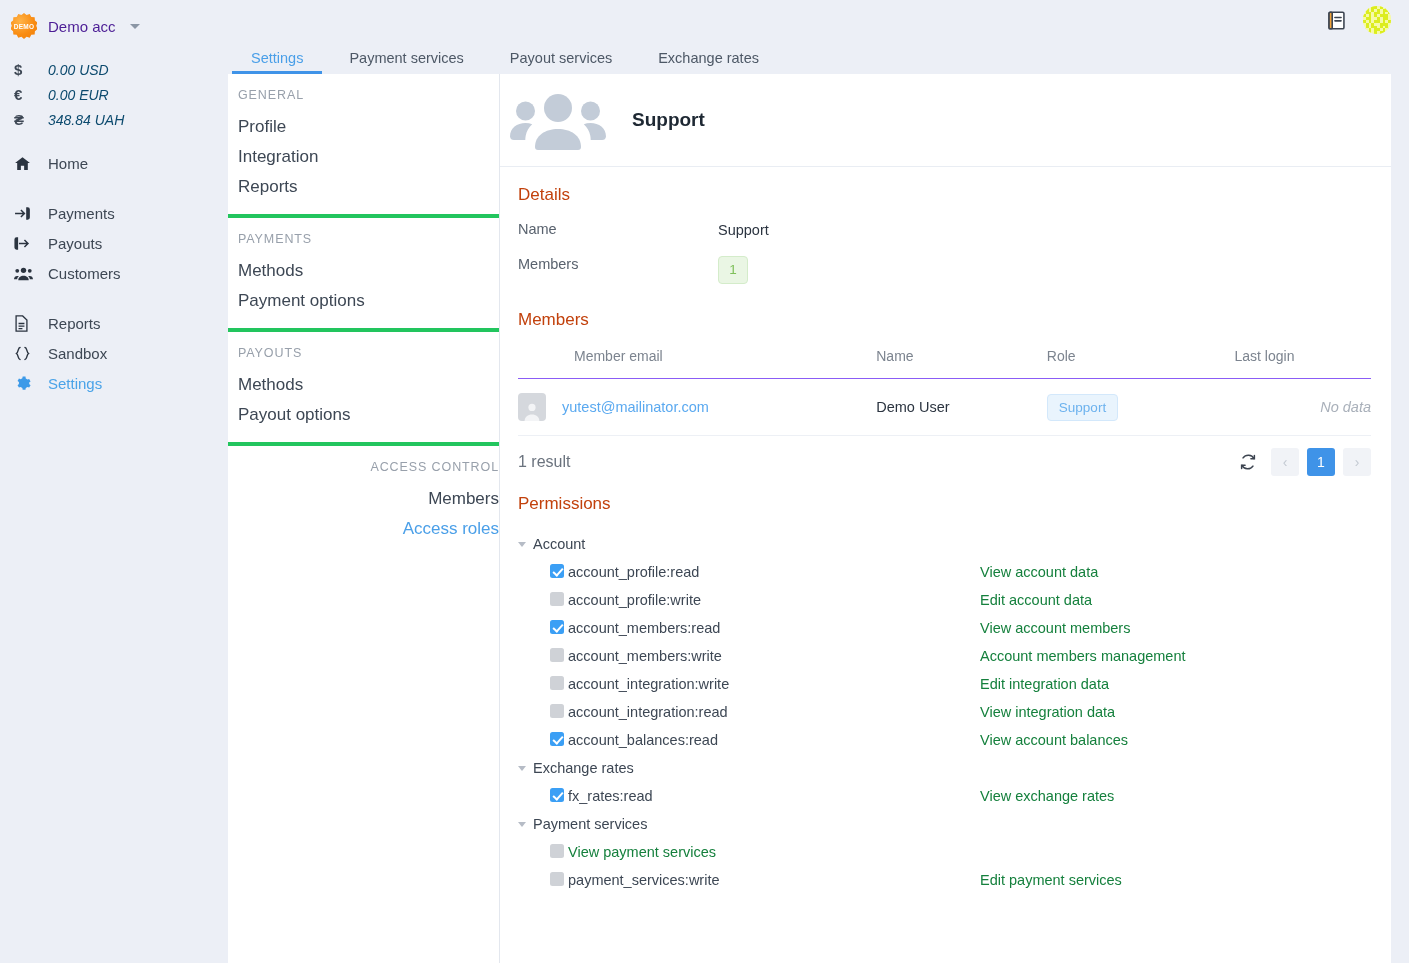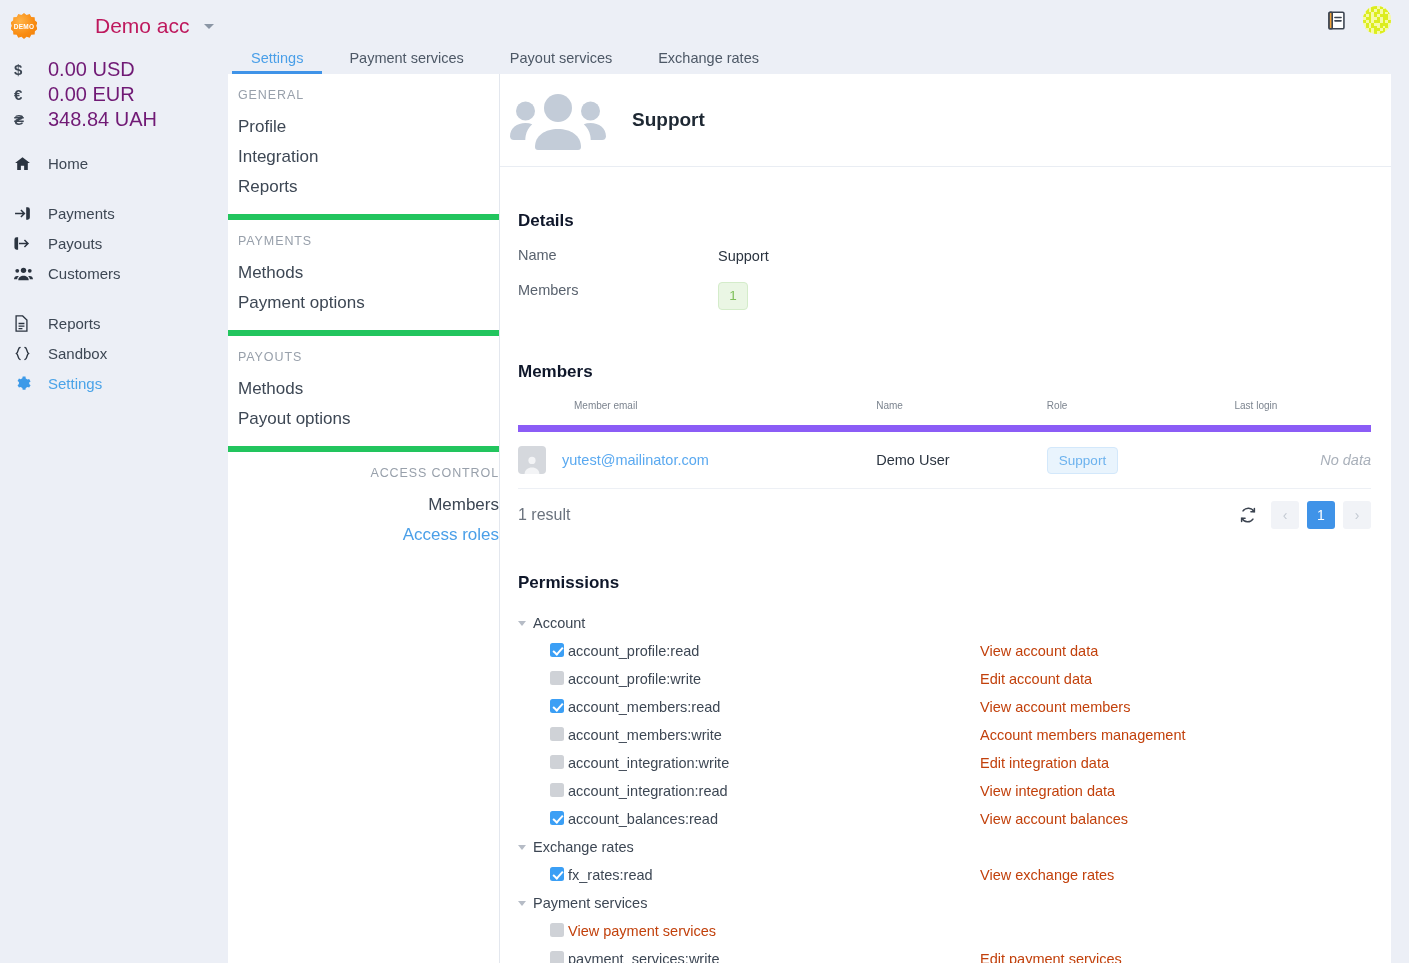--- a/index.html
+++ b/index.html
@@ -28,30 +28,30 @@
     position:absolute; inset:0;
     background: radial-gradient(circle at 35% 32%, #ffb347 0%, #f98c12 55%, #ef7d08 100%);
     clip-path: polygon(50% 0%,60% 8%,72% 4%,78% 15%,91% 16%,92% 29%,102% 37%,97% 49%,
                        102% 62%,92% 70%,91% 83%,78% 84%,72% 95%,60% 91%,50% 100%,40% 91%,
                        28% 95%,22% 84%,9% 83%,8% 70%,-2% 62%,3% 49%,-2% 37%,8% 29%,9% 16%,22% 15%,28% 4%,40% 8%);
   }
   .demo-badge .txt {
     position: absolute; inset: 0; display:flex; align-items:center; justify-content:center;
     font-size: 6.5px; font-weight: bold; color: #ffffff; letter-spacing: .2px;
   }
-  .acct-name { font-size: 21px; color: #be185d; margin-left: 47px; }
+  .acct-name { font-size: 15px; color: #4c1d95; }
   .caret-down {
     width: 0; height: 0; border-left: 5px solid transparent; border-right: 5px solid transparent;
     border-top: 5px solid #8b96a5; margin-left: 3px;
   }
 
   .balances { margin-top: 11px; }
   .bal-row { display:flex; align-items:center; height: 25px; padding-left: 14px; }
   .bal-sym { width: 34px; font-size: 15px; color: #3d4754; font-weight: 600; }
-  .bal-val { font-size: 20px; color: #701a75; }
+  .bal-val { font-size: 14px; color: #0c4a6e; font-style: italic; }
 
   .nav { margin-top: 16px; }
   .nav-item {
     display: flex; align-items: center; height: 30px; padding-left: 14px; cursor: pointer;
     color: #3d4754;
   }
   .nav-item .ic { width: 34px; display:flex; align-items:center; color:#2b3440; }
   .nav-item .lbl { font-size: 15px; }
   .nav-item.active .lbl { color: #4aa3e8; }
   .nav-item.active .ic { color: #3d9ae8; }
@@ -84,21 +84,21 @@
     height: 3px; background: #3f93e8;
   }
 
   .panels { display: flex; height: 892px; }
 
   
   .subnav {
     width: 272px; min-width: 272px; background: #ffffff; height: 892px;
     border-right: 1px solid #e3e7ee;
   }
-  .subnav-group { padding: 14px 0 12px 0; border-bottom: 6px solid #22c55e; }
+  .subnav-group { padding: 14px 0 12px 0; border-bottom: 4px solid #22c55e; }
   .subnav-group:last-child { border-bottom: none; text-align: right; }
   .subnav-title {
     font-size: 12.5px; color: #98a0ab; letter-spacing: .9px; padding: 0 0 10px 10px;
     font-weight: 400;
   }
   .subnav-item {
     font-size: 17px; color: #3d4754; padding: 5px 0 5px 10px; cursor: pointer;
   }
   .subnav-item.active { color: #4a9fe8; }
 
@@ -108,40 +108,40 @@
     overflow: hidden; position: relative;
   }
   .content-head {
     height: 93px; display: flex; align-items: center; gap: 22px;
     padding-left: 6px; border-bottom: 1px solid #e9edf3;
   }
   .group-icon { width: 104px; display:flex; justify-content:center; color: #c3ccd8; }
   .role-title { font-size: 19px; font-weight: bold; color: #1e2833; }
 
   .section { padding: 0 20px 0 18px; }
-  .sec-h { font-size: 17px; font-weight: bold; color: #0f172a; margin-top: 26px; }
+  .sec-h { font-size: 17px; font-weight: normal; color: #c2410c; }
 
   .details { margin-top: 14px; }
   .det-row { display: flex; align-items: flex-start; margin-bottom: 14px; }
   .det-row:last-child { margin-bottom: 0; }
   .det-k { width: 200px; min-width: 200px; font-size: 14.5px; color: #5b6personal; }
   .det-k { color: #59626e; padding-top: 2px; }
   .det-v { font-size: 14.5px; color: #2b3440; max-width: 630px; line-height: 1.33; padding-top: 2px; }
   .count-badge {
     display:inline-flex; align-items:center; justify-content:center;
     min-width: 30px; height: 28px; padding: 0 8px;
     background: #eaf6e4; border: 1px solid #d4ecca; border-radius: 4px;
     color: #7fc05a; font-size: 13.5px; cursor: pointer;
   }
 
   
   .mtable { width: 100%; border-collapse: collapse; margin-top: 12px; }
   .mtable th {
-    font-size: 10px; font-weight: normal; color: #7c848f; text-align: left;
-    padding: 6px 0 14px 0; border-bottom: 7px solid #8b5cf6;
+    font-size: 14px; font-weight: normal; color: #7c848f; text-align: left;
+    padding: 6px 0 14px 0; border-bottom: 1px solid #8b5cf6;
   }
   .mtable td {
     padding: 14px 0; border-bottom: 1px solid #edf0f5; font-size: 14.5px; color: #2b3440;
     vertical-align: middle;
   }
   .th-email { padding-left: 56px !important; }
   .th-right, .td-right { text-align: right; }
   .cell-email { display: flex; align-items: center; gap: 16px; }
   .avatar-ph {
     width: 28px; height: 28px; border-radius: 4px; background: #d5d8dd;
@@ -180,21 +180,21 @@
   }
   .perm-row { display: flex; align-items: flex-start; padding: 6px 0; }
   .perm-row .cb-wrap { width: 50px; padding-left: 32px; }
   .cb { width: 14px; height: 14px; border-radius: 2.5px; background: #cfd2d7; display:block; position: relative; cursor: pointer; }
   .cb.on { background: #3b9ff5; }
   .cb.on::after {
     content:""; position:absolute; left: 4.6px; top: 1.6px; width: 4px; height: 8px;
     border: solid #ffffff; border-width: 0 2px 2px 0; transform: rotate(42deg);
   }
   .perm-code { font-size: 14.5px; color: #3d4754; width: 412px; }
-  .perm-desc { font-size: 14.5px; color: #c2410c; }
+  .perm-desc { font-size: 14.5px; color: #15803d; }
 </style>
 </head>
 <body>
 
 <div class="app">
 
   <aside class="sidebar">
 
     <div class="acct-row">
       <span class="demo-badge">

